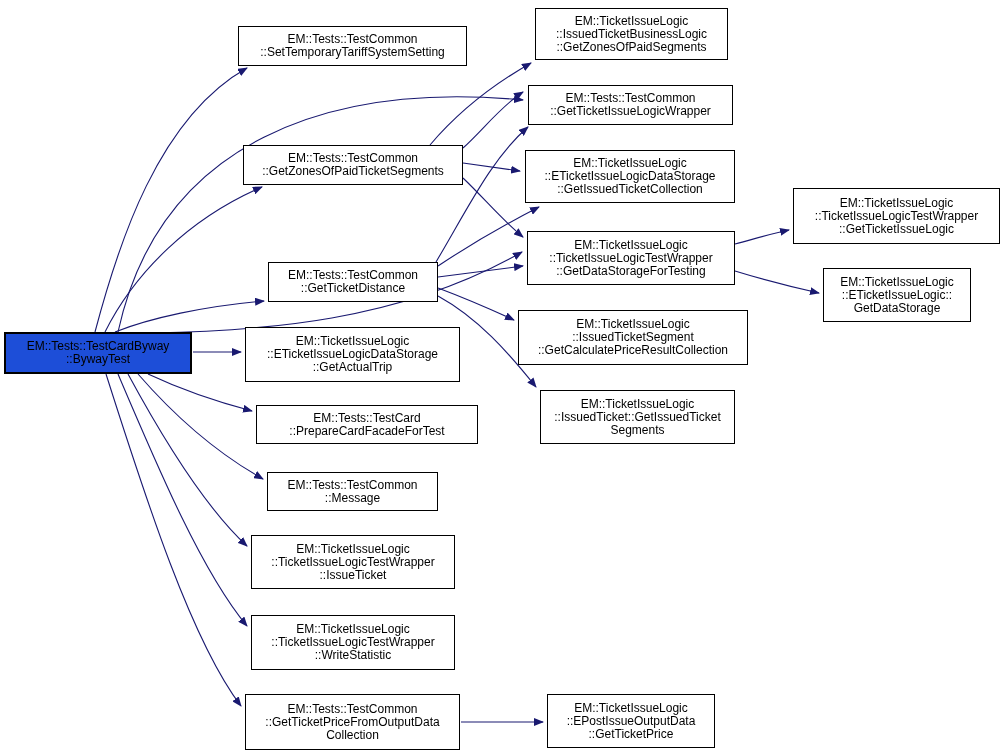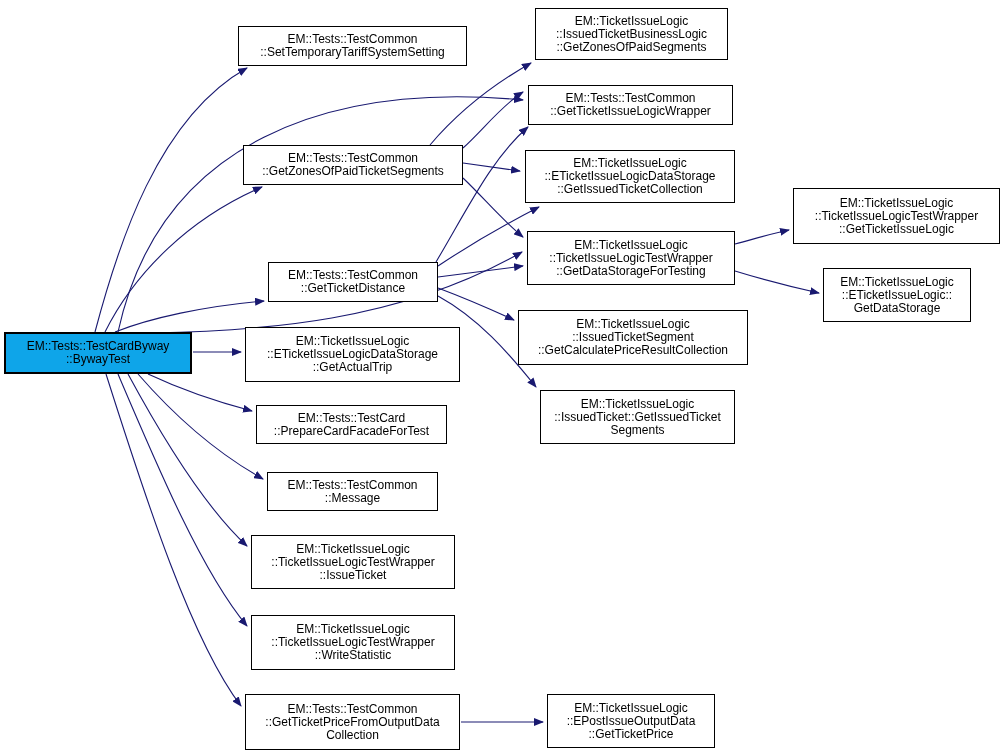--- a/index.html
+++ b/index.html
@@ -10,21 +10,21 @@
   }
   .edges { position:absolute; left:0; top:0; width:1004px; height:756px; }
   .edge { stroke:#191970; stroke-width:1.1; fill:none; }
   .node {
     position:absolute; box-sizing:border-box;
     border:1px solid #000000; background:#ffffff;
     display:flex; align-items:center; justify-content:center;
     text-align:center; font-size:12px; line-height:13px;
     padding:0 2px; cursor:pointer;
   }
-  .node.root { background:#0ea5e9; border-width:2px; cursor:default; }
+  .node.root { background:#1d4ed8; border-width:2px; cursor:default; }
   .node span { white-space:pre-line; display:inline-block; }
 </style>
 </head>
 <body>
 
 <div class="canvas">
 
   <svg class="edges" width="1004" height="756" viewBox="0 0 1004 756">
     <defs>
       <marker id="arrow" viewBox="0 0 10 8" refX="9" refY="4" markerWidth="10" markerHeight="8" orient="auto" markerUnits="userSpaceOnUse">
@@ -109,21 +109,21 @@
   <div class="node" style="left:540px; top:390px; width:195px; height:54px;">
     <span>EM::TicketIssueLogic
 ::IssuedTicket::GetIssuedTicket
 Segments</span>
   </div>
   <div class="node" style="left:245px; top:327px; width:215px; height:55px;">
     <span>EM::TicketIssueLogic
 ::ETicketIssueLogicDataStorage
 ::GetActualTrip</span>
   </div>
-  <div class="node" style="left:256px; top:405px; width:191px; height:39px;">
+  <div class="node" style="left:256px; top:405px; width:222px; height:39px;">
     <span>EM::Tests::TestCard
 ::PrepareCardFacadeForTest</span>
   </div>
   <div class="node" style="left:267px; top:472px; width:171px; height:39px;">
     <span>EM::Tests::TestCommon
 ::Message</span>
   </div>
   <div class="node" style="left:251px; top:535px; width:204px; height:54px;">
     <span>EM::TicketIssueLogic
 ::TicketIssueLogicTestWrapper

